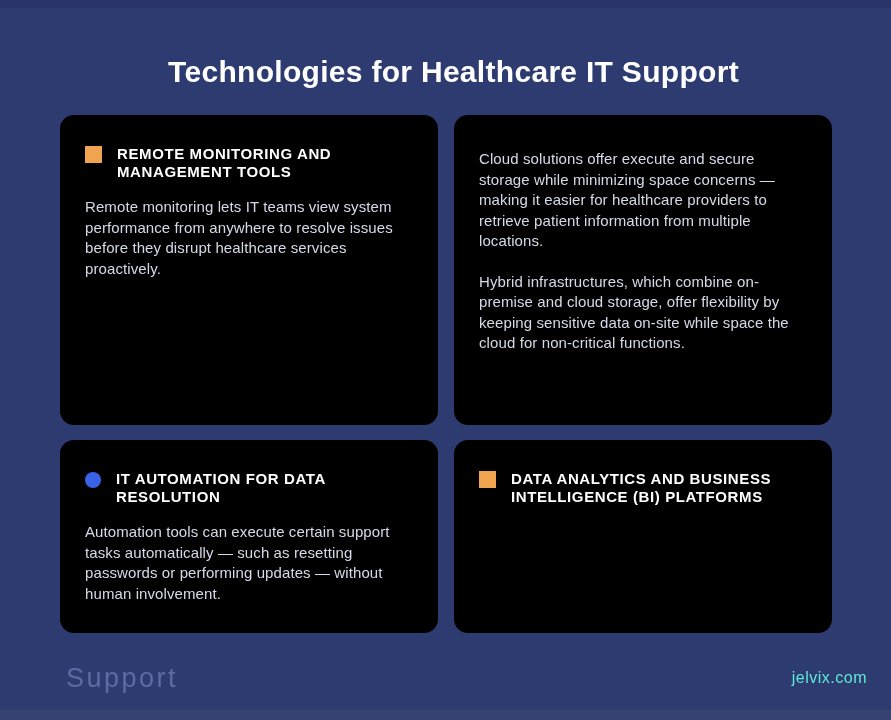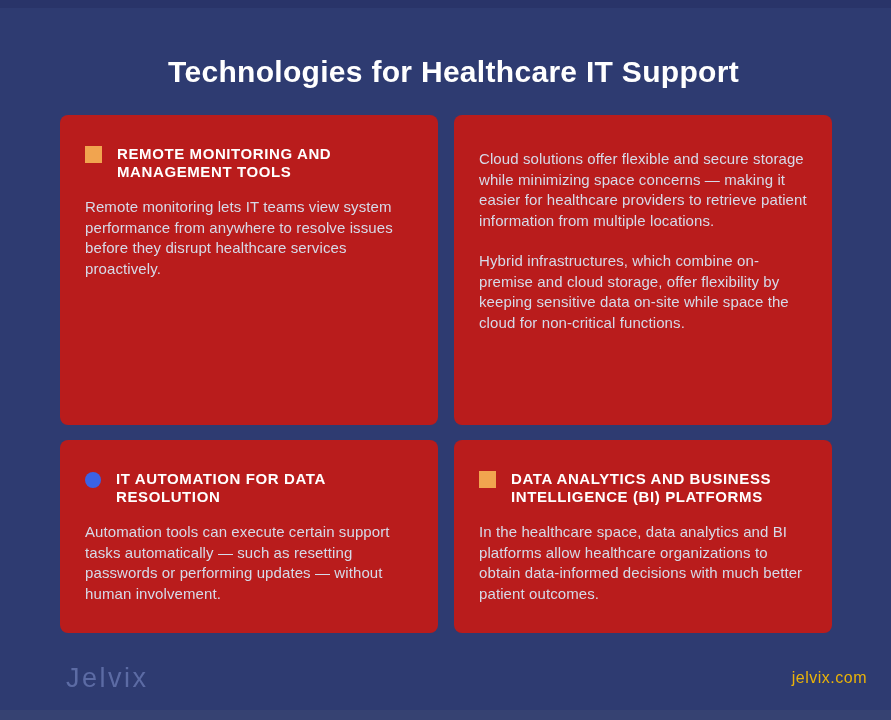--- a/index.html
+++ b/index.html
@@ -35,22 +35,22 @@
     position: absolute;
     top: 115px; left: 60px;
     width: 772px;
     display: grid;
     grid-template-columns: 378px 378px;
     grid-template-rows: 310px 193px;
     column-gap: 16px;
     row-gap: 15px;
   }
   .card {
-    background: #b91c1c;
-    border-radius: 8px;
+    background: #000000;
+    border-radius: 14px;
     padding: 30px 25px 0 25px;
     box-sizing: border-box;
   }
   .card-header {
     display: flex;
     align-items: flex-start;
     gap: 15px;
     margin-bottom: 16px;
   }
   .bullet { flex: 0 0 auto; }
@@ -92,21 +92,21 @@
   }
   .brand-logo {
     font-size: 27px;
     font-weight: 400;
     letter-spacing: 2.5px;
     color: #5c6ba4;
   }
   .site-url {
     font-size: 16px;
     letter-spacing: 0.5px;
-    color: #eab308;
+    color: #5eead4;
   }
 </style>
 </head>
 <body>
 
 <div class="page">
   <div class="top-band"></div>
 
   <h1 class="page-title">Technologies for Healthcare IT Support</h1>
 
@@ -115,43 +115,42 @@
     <section class="card">
       <div class="card-header">
         <span class="bullet square"></span>
         <h2 class="card-heading">REMOTE MONITORING AND MANAGEMENT TOOLS</h2>
       </div>
       <p class="card-body">Remote monitoring lets IT teams view system performance from anywhere to resolve issues before they disrupt healthcare services proactively.</p>
 
     </section>
 
     <section class="card">
-      <p class="card-body">Cloud solutions offer flexible and secure storage while minimizing space concerns — making it easier for healthcare providers to retrieve patient information from multiple locations.</p>
+      <p class="card-body">Cloud solutions offer execute and secure storage while minimizing space concerns — making it easier for healthcare providers to retrieve patient information from multiple locations.</p>
       <p class="card-body">Hybrid infrastructures, which combine on-premise and cloud storage, offer flexibility by keeping sensitive data on-site while space the cloud for non-critical functions.</p>
     </section>
 
     <section class="card">
       <div class="card-header">
         <span class="bullet circle"></span>
         <h2 class="card-heading">IT AUTOMATION FOR DATA RESOLUTION</h2>
       </div>
       <p class="card-body">Automation tools can execute certain support tasks automatically — such as resetting passwords or performing updates — without human involvement.</p>
 
     </section>
 
     <section class="card">
       <div class="card-header">
         <span class="bullet square"></span>
         <h2 class="card-heading">DATA ANALYTICS AND BUSINESS INTELLIGENCE (BI) PLATFORMS</h2>
       </div>
-      <p class="card-body">In the healthcare space, data analytics and BI platforms allow healthcare organizations to obtain data-informed decisions with much better patient outcomes.</p>
 
     </section>
 
   </div>
 
   <div class="footer">
-    <div class="brand-logo">Jelvix</div>
+    <div class="brand-logo">Support</div>
     <div class="site-url">jelvix.com</div>
   </div>
 
   <div class="bottom-band"></div>
 </div>
 
 </body></html>

